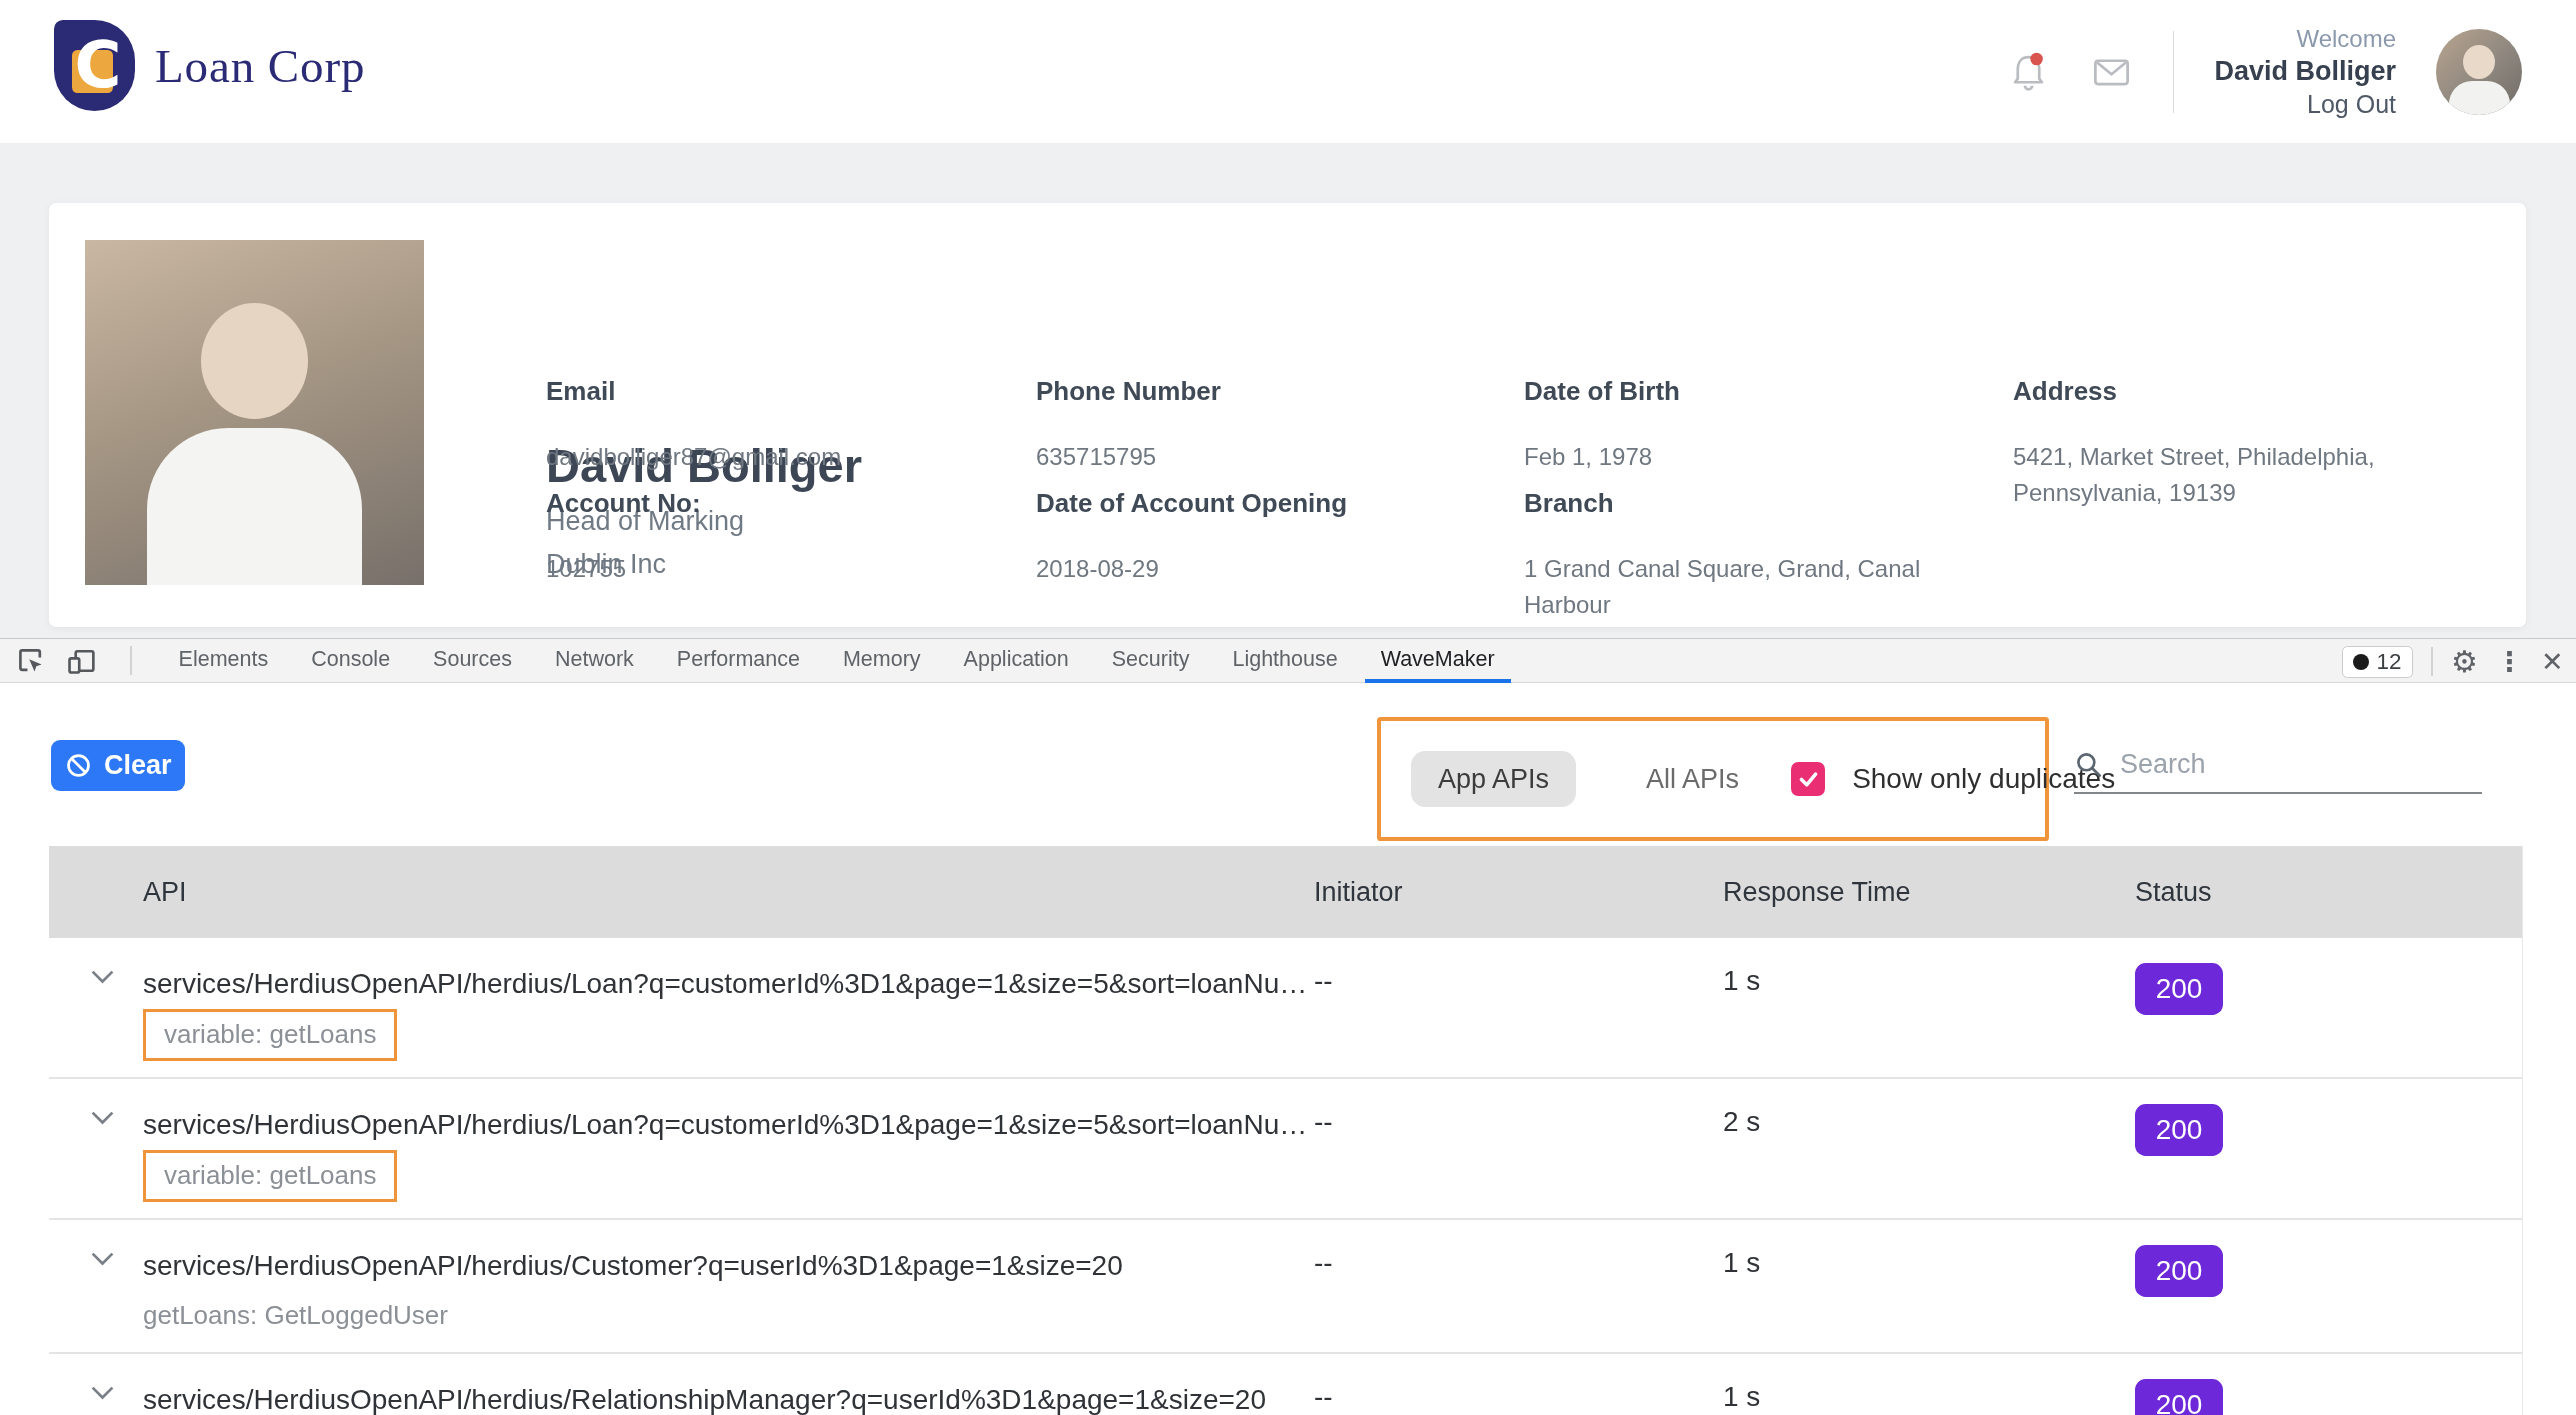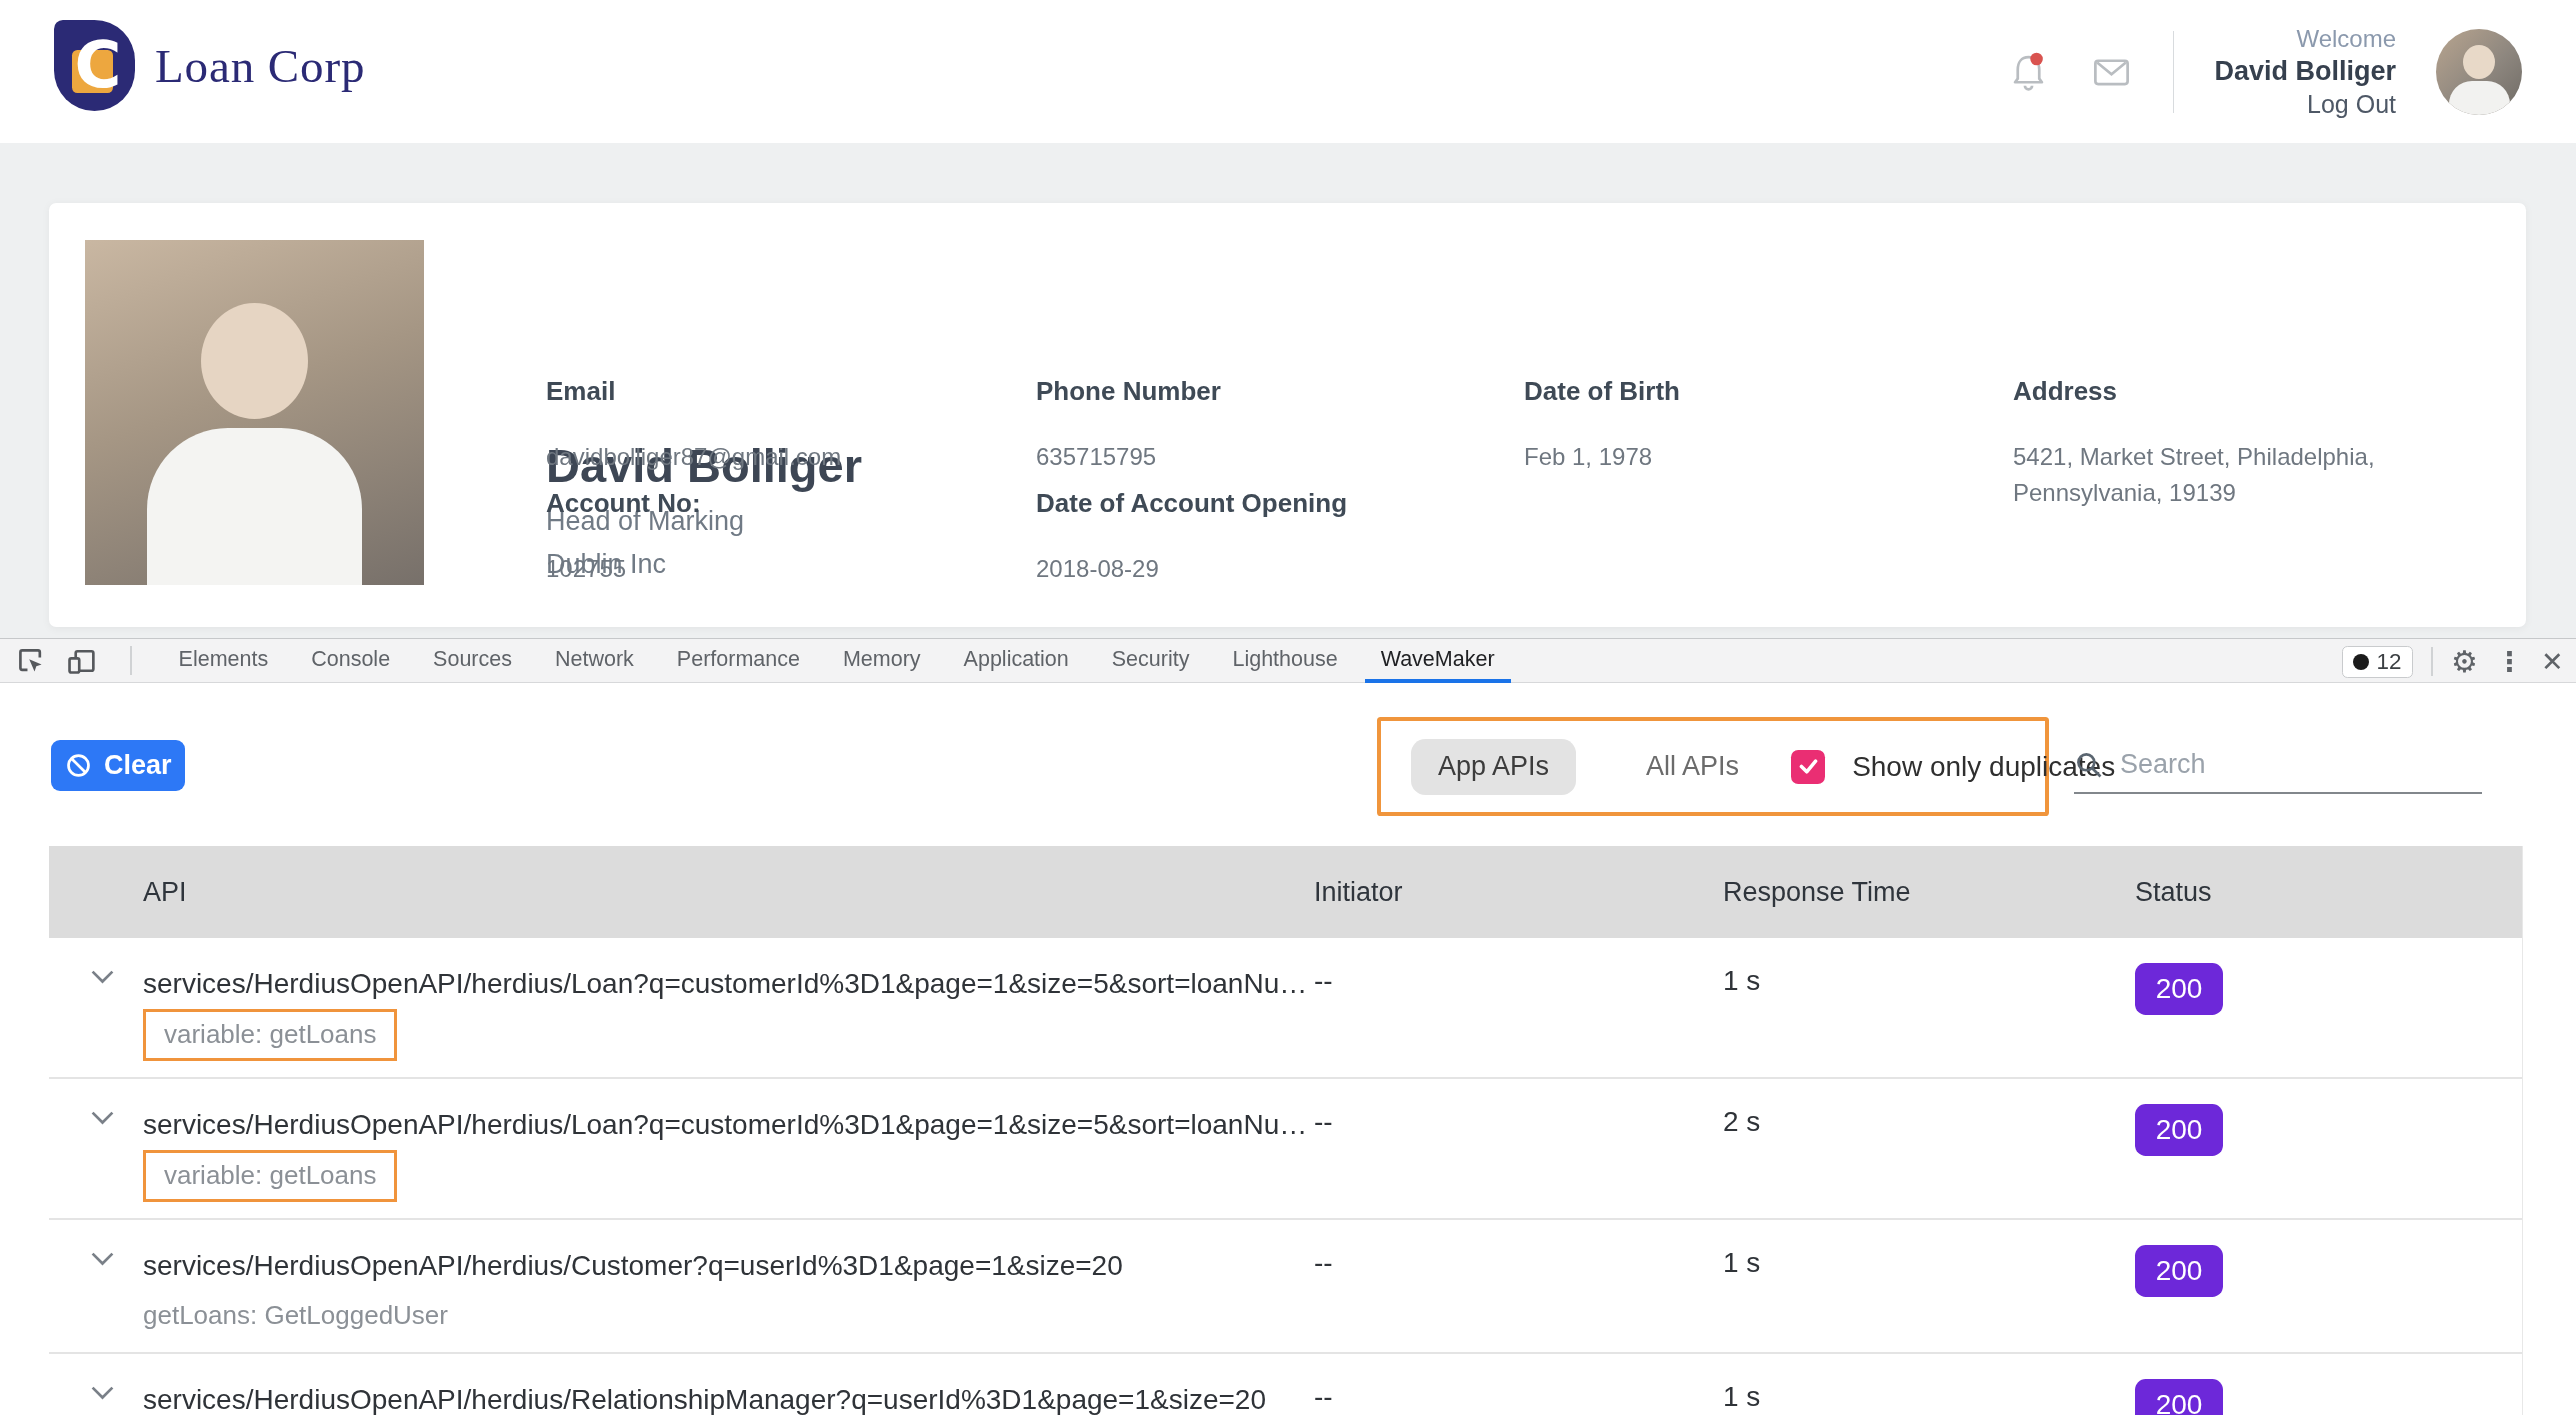--- a/index.html
+++ b/index.html
@@ -59,21 +59,21 @@
   .issue-dot { width:16px; height:16px; border-radius:50%; background:#1b1b1b; }
   .issue-count { font-size:22.4px; color:#3c4043; }
   .gear-glyph { font-family:"DejaVu Sans", sans-serif; font-size:30px; color:#5f6368; cursor:pointer; line-height:30px; }
   .kebab-glyph { font-family:"DejaVu Sans", sans-serif; font-size:27px; color:#5f6368; cursor:pointer; font-weight:700; }
   .close-glyph { font-family:"DejaVu Sans", sans-serif; font-size:27px; color:#5f6368; cursor:pointer; }
 
   
   .panel { position:absolute; left:0; top:683px; width:2576px; height:732px; background:#ffffff; }
   .clear-btn { position:absolute; left:51px; top:57px; width:134px; height:51px; background:#2d78f6; border:none; border-radius:9px; color:#ffffff; font-size:27px; font-weight:600; display:flex; align-items:center; justify-content:center; gap:10.7px; cursor:pointer; font-family:"Liberation Sans", sans-serif; }
 
-  .toggle-box { position:absolute; left:1377px; top:34px; width:672px; height:99px; border:4.5px solid #f0953c; border-radius:3.6px; display:flex; align-items:center; padding:0 30px; gap:27px; background:#ffffff; }
+  .toggle-box { position:absolute; left:1377px; top:34px; width:672px; height:124px; border:4.5px solid #f0953c; border-radius:3.6px; display:flex; align-items:center; padding:0 30px; gap:27px; background:#ffffff; }
   .pill { background:#e3e3e3; border-radius:14.3px; padding:12.5px 27px; font-size:27px; color:#3c3c3c; cursor:pointer; white-space:nowrap; }
   .toggle-div { width:1.8px; height:57px; background:#c9c9c9; }
   .all-apis { font-size:27px; color:#6b6b6b; cursor:pointer; padding:0 16px; white-space:nowrap; }
   .dup-check { width:34px; height:34px; border-radius:7.2px; background:#ea2e73; display:flex; align-items:center; justify-content:center; cursor:pointer; margin-left:9px; flex:none; }
   .dup-label { font-size:28px; color:#2f2f2f; white-space:nowrap; }
 
   .search-wrap { position:absolute; left:2074px; top:54px; width:408px; height:57px; border-bottom:2.7px solid #82878c; display:flex; align-items:center; gap:16px; }
   .search-input { border:none; outline:none; font-size:27px; color:#4a5056; width:322px; background:transparent; font-family:"Liberation Sans", sans-serif; }
   .search-input::placeholder { color:#9aa2ab; }
 
@@ -161,20 +161,24 @@
       <div class="fvalue">5421, Market Street, Philadelphia, Pennsylvania, 19139</div>
     </div>
     <div class="field f-c1 f-r2">
       <div class="flabel">Account No:</div>
       <div class="fvalue">102755</div>
     </div>
     <div class="field f-c2 f-r2">
       <div class="flabel">Date of Account Opening</div>
       <div class="fvalue">2018-08-29</div>
     </div>
+    <div class="field f-c3 f-r2">
+      <div class="flabel">Branch</div>
+      <div class="fvalue">1 Grand Canal Square, Grand, Canal Harbour</div>
+    </div>
   </div>
 
   <div class="devbar">
     <div class="dt-left">
       <div class="dt-icon">
         <svg width="30" height="30" viewBox="0 0 34 34">
           <path d="M27 13 L27 7 a2 2 0 0 0 -2 -2 L7 5 a2 2 0 0 0 -2 2 L5 25 a2 2 0 0 0 2 2 L13 27" fill="none" stroke="#55585c" stroke-width="3"></path>
           <path d="M15 15 L29 21 L23 23 L21 29 Z" fill="#55585c"></path>
         </svg>
       </div>

